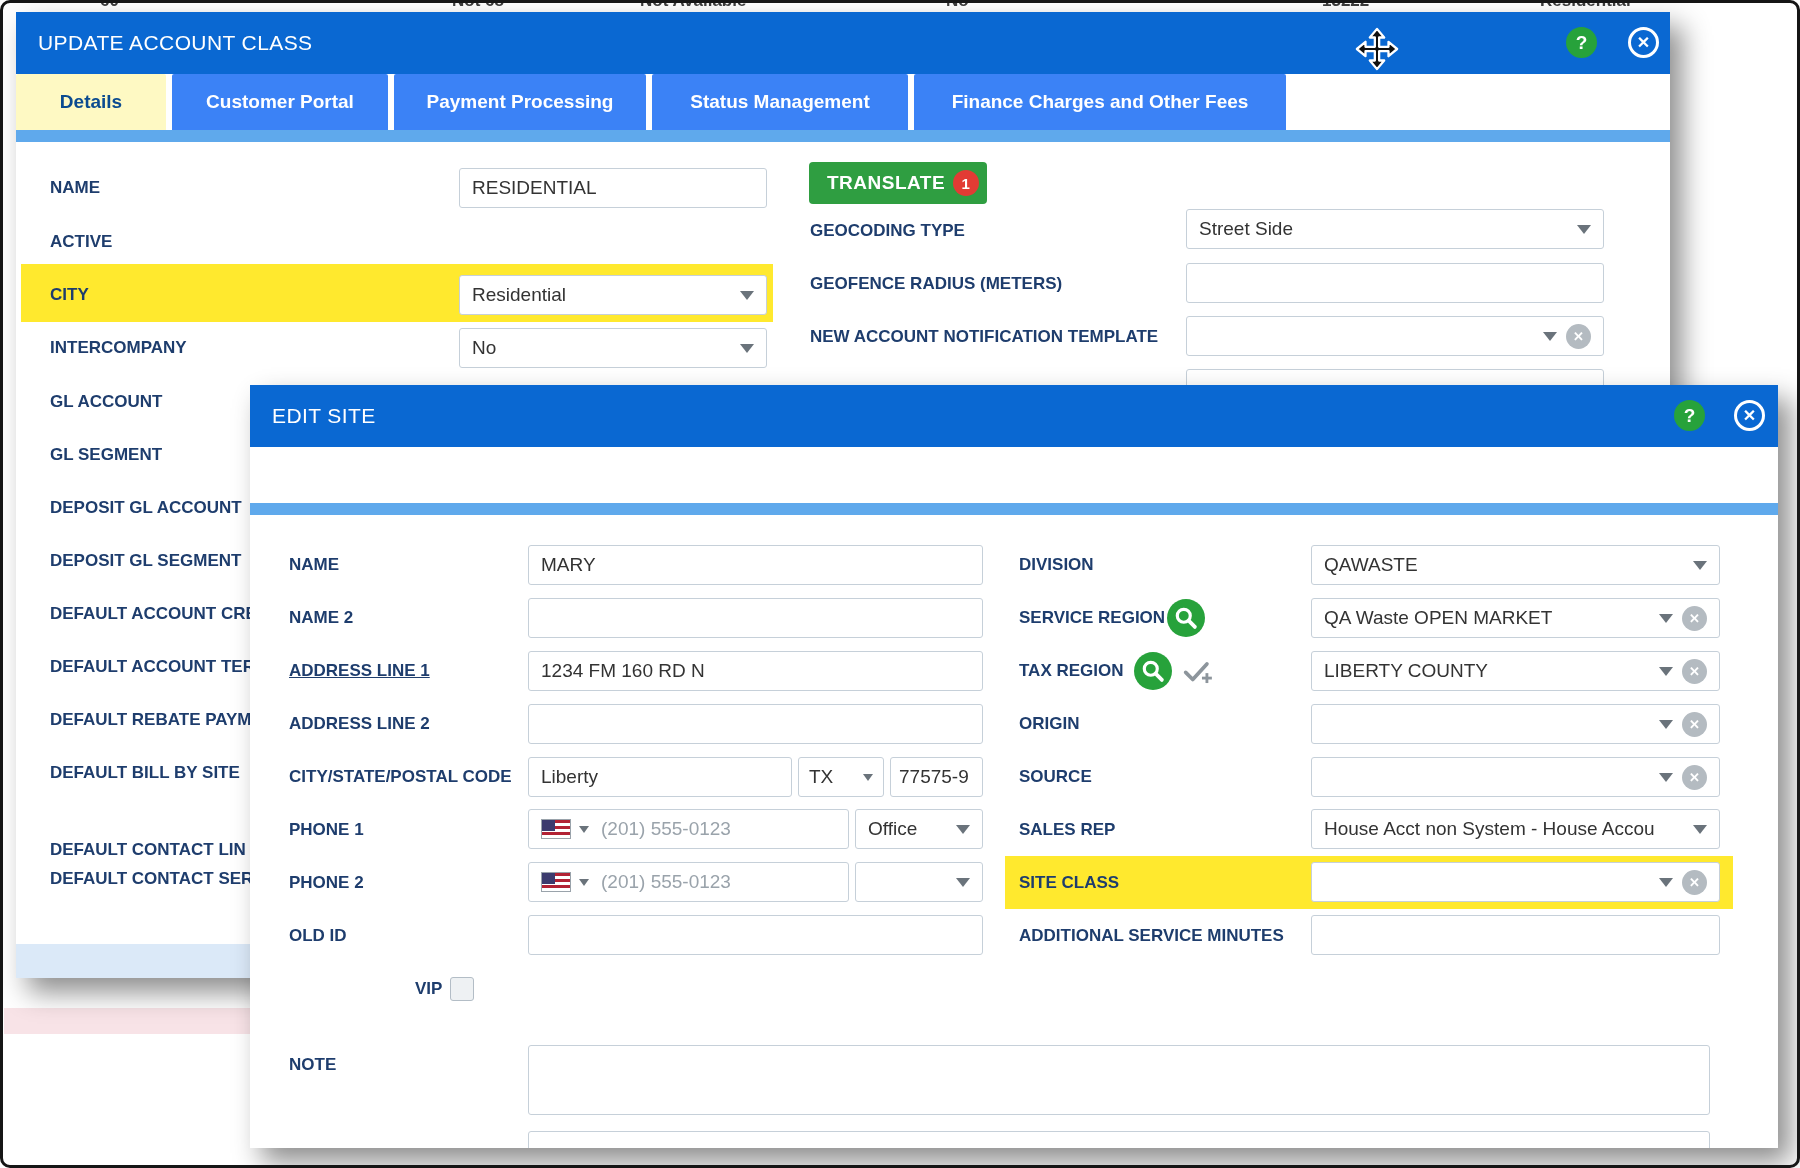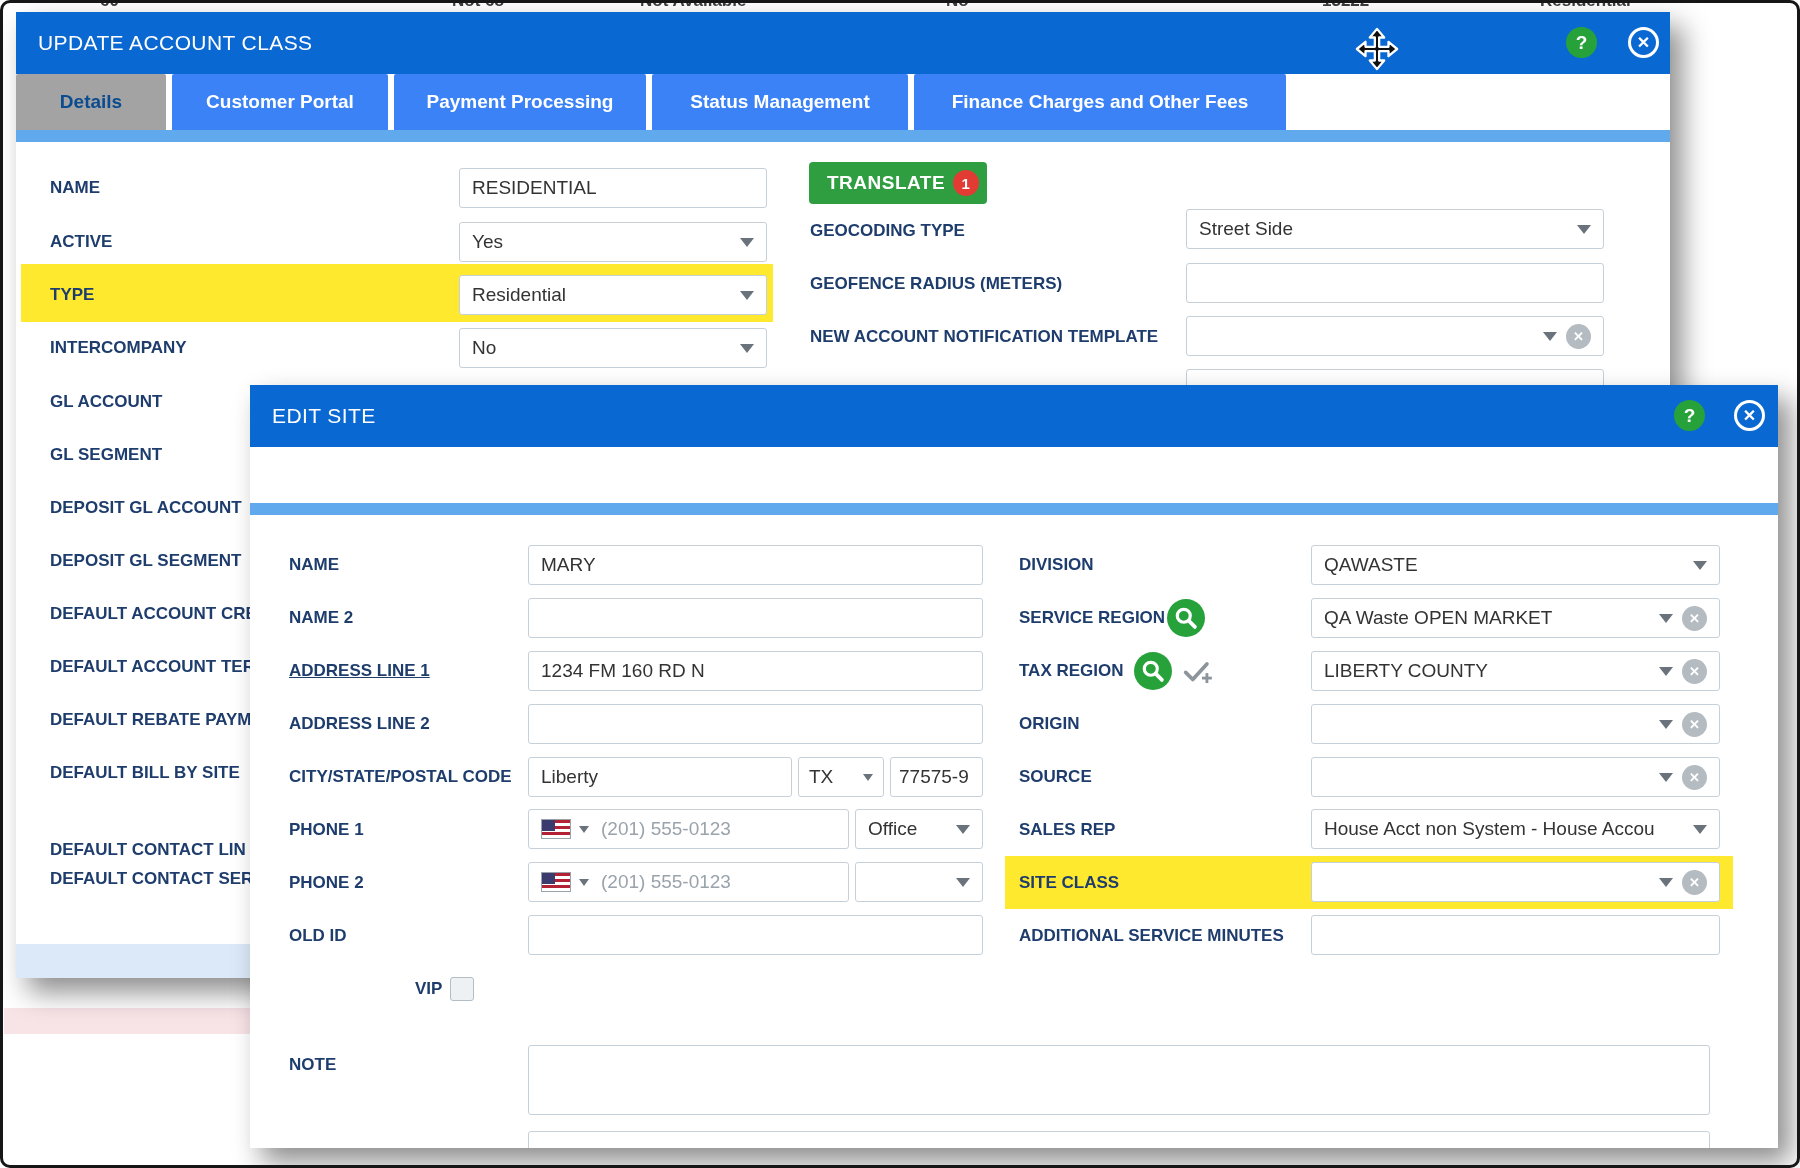--- a/index.html
+++ b/index.html
@@ -9,21 +9,21 @@
     background:#ffffff; font-family:"Liberation Sans", sans-serif;
   }
   .frame { position:absolute; inset:0; border:3px solid #161616; border-radius:10px; z-index:99; pointer-events:none; }
   .bg-frag { position:absolute; top:-9px; font-size:17px; color:#3c3c3c; font-weight:bold; white-space:nowrap; }
   .dialog { position:absolute; background:#fff; box-shadow:12px 14px 26px rgba(0,0,0,.45); overflow:hidden; }
   .titlebar { position:absolute; left:0; right:0; top:0; height:62px; background:#0a68d2; display:flex; align-items:center; }
   .dlg-title { color:#fff; font-size:21px; font-weight:normal; padding-left:22px; letter-spacing:.4px; }
   .tabs { position:absolute; left:0; right:0; top:62px; height:56px; background:#fff; }
   .tab { position:absolute; top:0; height:56px; display:flex; align-items:center; justify-content:center;
          background:#3b82f6; color:#fff; font-weight:bold; font-size:19px; border-radius:2px 2px 0 0; cursor:pointer; }
-  .tab.active { background:#a3a3a3; color:#0b4b90; }
+  .tab.active { background:#fef9c3; color:#0b4b90; }
   .substrip { position:absolute; left:0; right:0; top:118px; height:12px; background:#5fa9ec; }
   .lbl { position:absolute; transform:translateY(-50%); font-size:17px; font-weight:bold; color:#1e3d6d; white-space:nowrap; }
   .inp { position:absolute; height:40px; background:#fff; border:1px solid #c6d0d9; border-radius:3px;
          display:flex; align-items:center; padding:0 12px; font-size:19px; color:#333; }
   .inp .val { white-space:nowrap; overflow:hidden; flex:1 1 auto; }
   .ph { color:#9aa3ab; }
   .arrow { flex:0 0 auto; width:0; height:0; border-left:7px solid transparent; border-right:7px solid transparent;
            border-top:9px solid #6a737b; margin-left:10px; }
   .small-arrow { flex:0 0 auto; width:0; height:0; border-left:5px solid transparent; border-right:5px solid transparent;
            border-top:7px solid #6a737b; margin-left:8px; }
@@ -83,26 +83,22 @@
   <div class="substrip"></div>
 
   <div class="hl" style="left:5px;top:252px;width:752px;height:58px;"></div>
 
   <div class="lbl" style="left:34px;top:176px;">NAME</div>
   <div class="inp" style="left:443px;top:156px;width:308px;">
     <span class="val">RESIDENTIAL</span>
   </div>
 
   <div class="lbl" style="left:34px;top:230px;">ACTIVE</div>
-  <div class="inp" style="left:443px;top:210px;width:308px;">
-    <span class="val">Yes</span>
-    <span class="arrow"></span>
-  </div>
-
-  <div class="lbl" style="left:34px;top:283px;">TYPE</div>
+
+  <div class="lbl" style="left:34px;top:283px;">CITY</div>
   <div class="inp" style="left:443px;top:263px;width:308px;">
     <span class="val">Residential</span>
     <span class="arrow"></span>
   </div>
 
   <div class="lbl" style="left:34px;top:336px;">INTERCOMPANY</div>
   <div class="inp" style="left:443px;top:316px;width:308px;">
     <span class="val">No</span>
     <span class="arrow"></span>
   </div>

